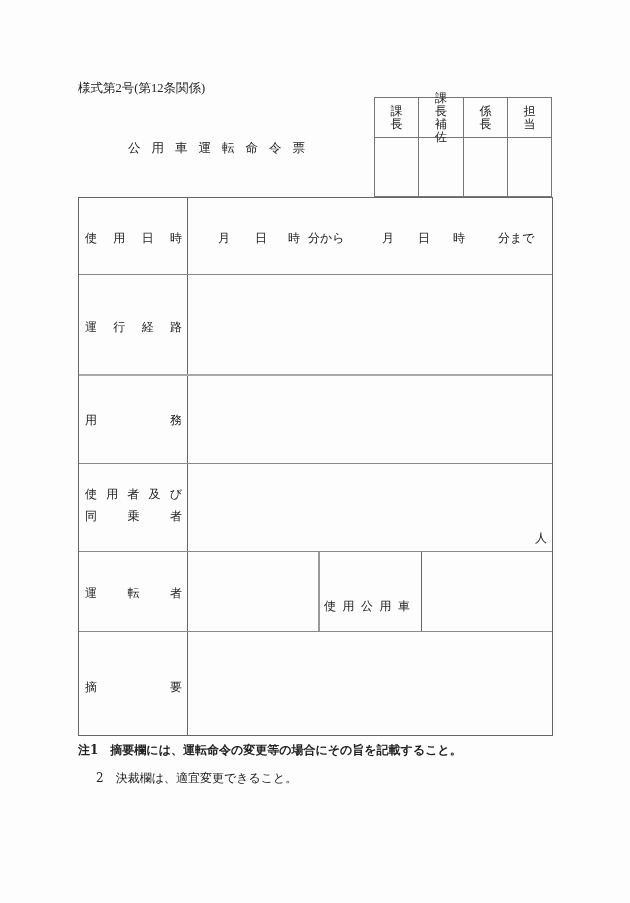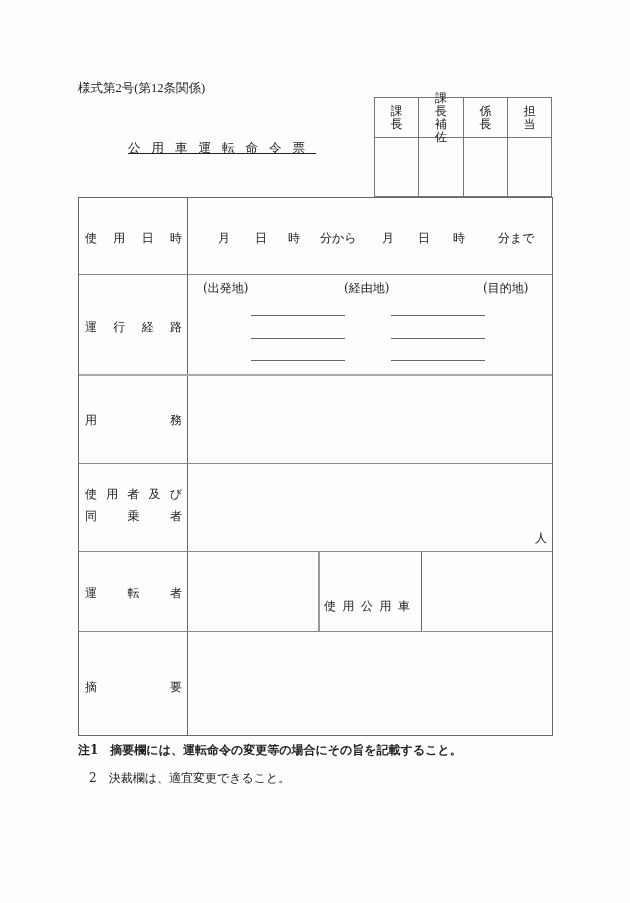--- a/index.html
+++ b/index.html
@@ -20,21 +20,20 @@
       left: 78px; top: 80px;
       font-size: 12.5px;
       white-space: nowrap;
       font-family: Liberation Serif, serif;
     }
     .form-title {
       left: 128px; top: 140px;
       font-size: 12.5px;
       letter-spacing: 11px;
       white-space: nowrap;
-      text-decoration: underline;
     }
     
     .approval {
       left: 374px; top: 97px;
       width: 178px; height: 100px;
       border: 1px solid #777;
       box-sizing: border-box;
       display: grid;
       grid-template-columns: 44px 45px 44px 43px;
       grid-template-rows: 40px 58px;
@@ -121,43 +120,32 @@
   <div class="label" style="top:32px;">
     <span>使</span>
     <span>用</span>
     <span>日</span>
     <span>時</span>
   </div>
   <div style="position:absolute; left:109px; top:0; width:364px; height:76px;">
     <span class="text12" style="left:30px; top:32px;">月</span>
     <span class="text12" style="left:67px; top:32px;">日</span>
     <span class="text12" style="left:100px; top:32px;">時</span>
-    <span class="text12" style="left:132px; top:32px;">分から</span>
+    <span class="text12" style="left:120px; top:32px;">分から</span>
     <span class="text12" style="left:194px; top:32px;">月</span>
     <span class="text12" style="left:230px; top:32px;">日</span>
     <span class="text12" style="left:265px; top:32px;">時</span>
     <span class="text12" style="left:310px; top:32px;">分まで</span>
   </div>
 
   <div class="label" style="top:121px;">
     <span>運</span>
     <span>行</span>
     <span>経</span>
     <span>路</span>
-  </div>
-  <div style="position:absolute; left:109px; top:77px; width:364px; height:99px;">
-    <span class="text12" style="left:15px; top:5px;">(出発地)</span>
-    <span class="text12" style="left:156px; top:5px;">(経由地)</span>
-    <span class="text12" style="left:295px; top:5px;">(目的地)</span>
-    <div class="uline" style="left:63px; top:40px;"></div>
-    <div class="uline" style="left:63px; top:63px;"></div>
-    <div class="uline" style="left:63px; top:85px;"></div>
-    <div class="uline" style="left:203px; top:40px;"></div>
-    <div class="uline" style="left:203px; top:63px;"></div>
-    <div class="uline" style="left:203px; top:85px;"></div>
   </div>
 
   <div class="label" style="top:214px;">
     <span>用</span>
     <span>務</span>
   </div>
   <div style="position:absolute; left:109px; top:178px; width:364px; height:87px;"></div>
 
   <div class="label" style="top:288px;">
     <span>使</span>
@@ -189,15 +177,15 @@
   <div class="label" style="top:481px;">
     <span>摘</span>
     <span>要</span>
   </div>
   <div style="position:absolute; left:109px; top:434px; width:364px; height:103px;"></div>
 </div>
 
 <div class="abs note" style="left:78px; top:742px;font-weight:bold;">
   <span>注1</span><span style="display:inline-block; width:12px;"></span><span>摘要欄には、運転命令の変更等の場合にその旨を記載すること。</span>
 </div>
-<div class="abs note" style="left:89px; top:770px;text-align:right;">
+<div class="abs note" style="left:96px; top:770px;text-align:right;">
   <span>2</span><span style="display:inline-block; width:12px;"></span><span>決裁欄は、適宜変更できること。</span>
 </div>
 
 </body></html>

